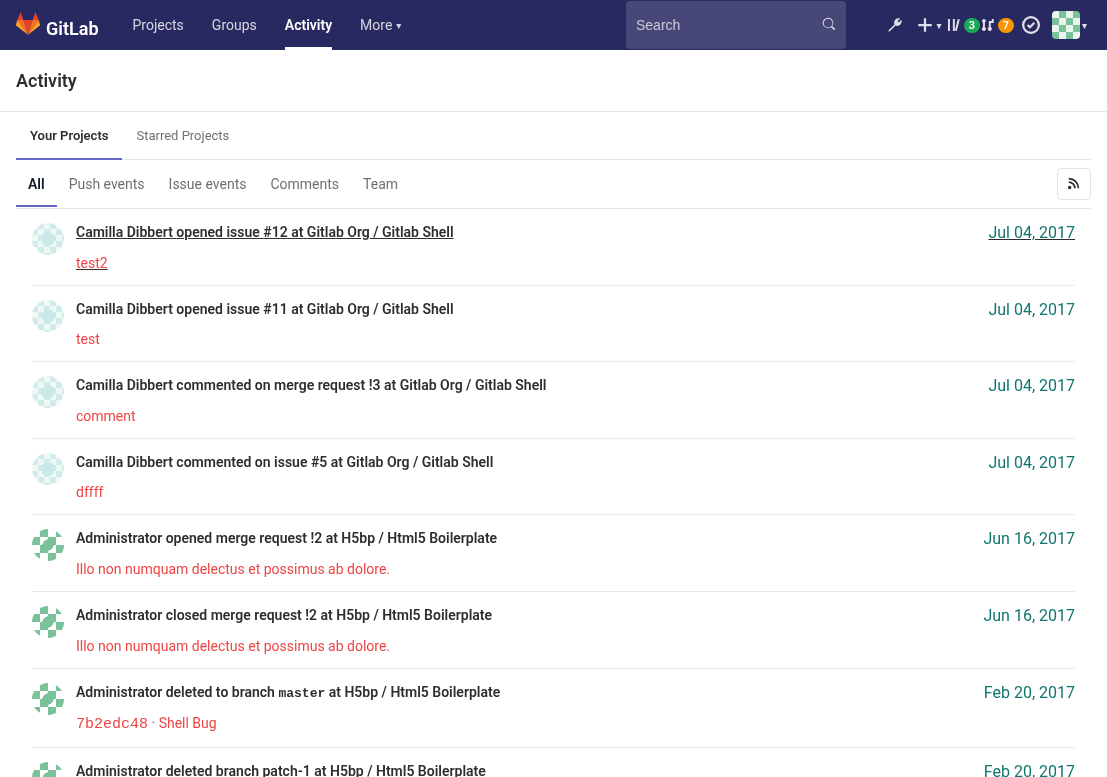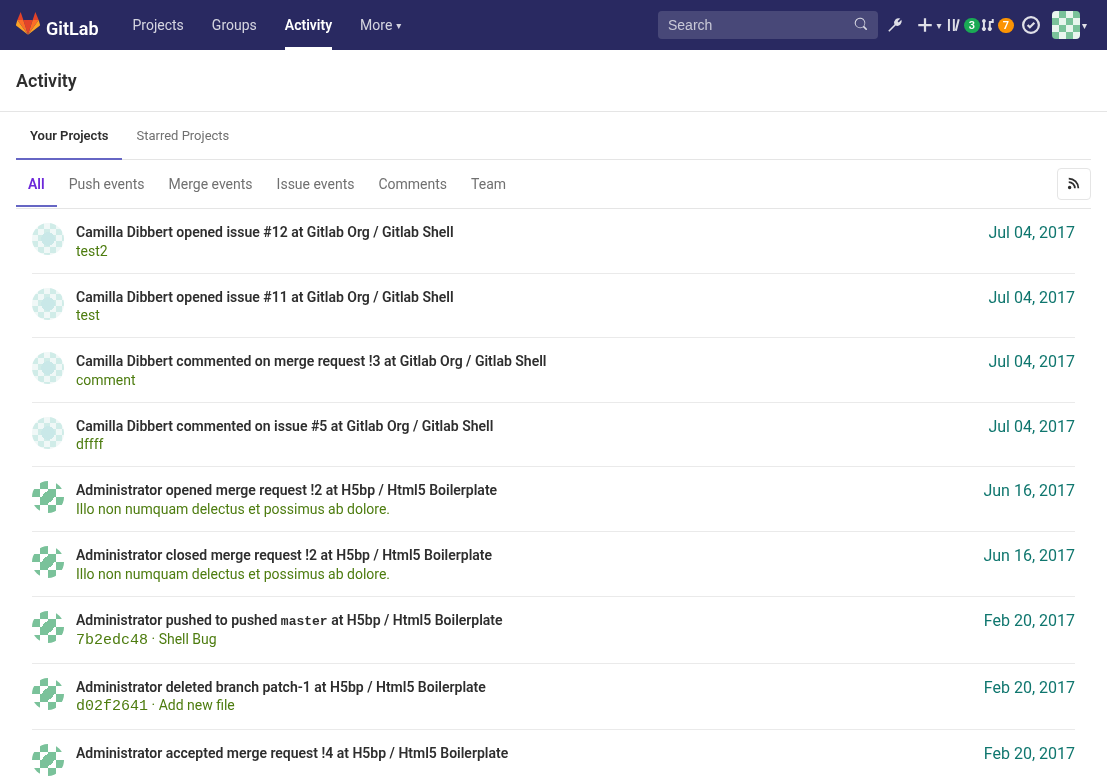--- a/index.html
+++ b/index.html
@@ -55,26 +55,26 @@
     left: 14px;
     right: 14px;
     height: 3px;
     background: #fff;
   }
   .nav-link .chev { margin-left: 4px; font-size: 10px; }
   .nav-spacer { flex: 1; }
   .search-box {
     background: rgba(255,255,255,0.15);
     border-radius: 4px;
-    height: 28px;
+    height: 48px;
     width: 220px;
     display: flex;
     align-items: center;
     padding: 0 10px;
-    margin-right: 0;
+    margin-right: 32px;
   }
   .search-input {
     background: transparent;
     border: none;
     outline: none;
     color: #fff;
     flex: 1;
     font-size: 14px;
   }
   .search-input::placeholder { color: rgba(255,255,255,0.7); }
@@ -156,21 +156,21 @@
     flex: 1;
   }
   .filter-tab {
     padding: 14px 12px;
     color: #707070;
     cursor: pointer;
     position: relative;
     font-size: 14px;
   }
   .filter-tab.active {
-    color: #6d28d9;
+    color: #0f172a;
     font-weight: 600;
   }
   .filter-tab.active::after {
     content: "";
     position: absolute;
     bottom: -1px;
     left: 0;
     right: 0;
     height: 2px;
     background: #6666c4;
@@ -187,21 +187,21 @@
     margin: 8px 0;
   }
   .rss-btn svg { width: 14px; height: 14px; fill: #2e2e2e; }
   
   .activity-list { padding: 0 16px; }
   .activity-item {
     display: flex;
     padding: 14px 0;
     border-bottom: 1px solid #eaeaea;
   }
-  .activity-item:first-child { padding-top: 14px; }
+  .activity-item:first-child { padding-top: 14px; text-decoration: underline; }
   .activity-avatar {
     width: 32px;
     height: 32px;
     border-radius: 16px;
     flex-shrink: 0;
     margin-right: 12px;
   }
   .av-camilla {
     background:
       radial-gradient(circle at 50% 50%, #c9e8e8 30%, transparent 30%),
@@ -231,23 +231,23 @@
     font-family: "SFMono-Regular", Consolas, "Liberation Mono", Menlo, monospace;
     font-size: 13px;
   }
   .activity-date {
     color: #0f766e;
     font-size: 16px;
     white-space: nowrap;
     margin-left: 16px;
   }
   .activity-sub {
-    color: #4d7c0f;
-    font-size: 14px;
-    margin-top: 0;
+    color: #ef4444;
+    font-size: 14px;
+    margin-top: 12px;
   }
   .activity-sub .mono {
     font-family: "SFMono-Regular", Consolas, "Liberation Mono", Menlo, monospace;
     font-size: 15px;
   }
 </style>
 </head>
 <body>
 
 <div class="navbar">
@@ -326,21 +326,20 @@
 
   <div class="project-tabs">
     <div class="project-tab active">Your Projects</div>
     <div class="project-tab">Starred Projects</div>
   </div>
 
   <div class="filter-row">
     <div class="filter-tabs">
       <div class="filter-tab active">All</div>
       <div class="filter-tab">Push events</div>
-      <div class="filter-tab">Merge events</div>
       <div class="filter-tab">Issue events</div>
       <div class="filter-tab">Comments</div>
       <div class="filter-tab">Team</div>
     </div>
     <div class="rss-btn">
       <span>
         <svg viewBox="0 0 16 16">
             <path d="M2 6a8 8 0 0 1 8 8h-2a6 6 0 0 0-6-6zM2 2a12 12 0 0 1 12 12h-2A10 10 0 0 0 2 4zM3 11a2 2 0 1 1 0 4 2 2 0 0 1 0-4z"></path>
           </svg>
       </span>
@@ -405,21 +404,21 @@
             <div class="activity-title"><span class="b">Administrator</span> <span class="b">closed merge request</span> <span class="b">!2</span> <span class="b">at</span> <span class="b">H5bp / Html5 Boilerplate</span></div>
             <div class="activity-date">Jun 16, 2017</div>
           </div>
           <div class="activity-sub">Illo non numquam delectus et possimus ab dolore.</div>
         </div>
       </div>
       <div class="activity-item">
         <div class="activity-avatar av-admin"></div>
         <div class="activity-body">
           <div class="activity-title-row">
-            <div class="activity-title"><span class="b">Administrator</span> <span class="b">pushed to pushed</span> <span class="b mono">master</span> <span class="b">at</span> <span class="b">H5bp / Html5 Boilerplate</span></div>
+            <div class="activity-title"><span class="b">Administrator</span> <span class="b">deleted to branch</span> <span class="b mono">master</span> <span class="b">at</span> <span class="b">H5bp / Html5 Boilerplate</span></div>
             <div class="activity-date">Feb 20, 2017</div>
           </div>
           <div class="activity-sub"><span class="mono">7b2edc48</span><span> · </span><span>Shell Bug</span></div>
         </div>
       </div>
       <div class="activity-item">
         <div class="activity-avatar av-admin"></div>
         <div class="activity-body">
           <div class="activity-title-row">
             <div class="activity-title"><span class="b">Administrator</span> <span class="b">deleted branch</span> <span class="b">patch-1</span> <span class="b">at</span> <span class="b">H5bp / Html5 Boilerplate</span></div>

